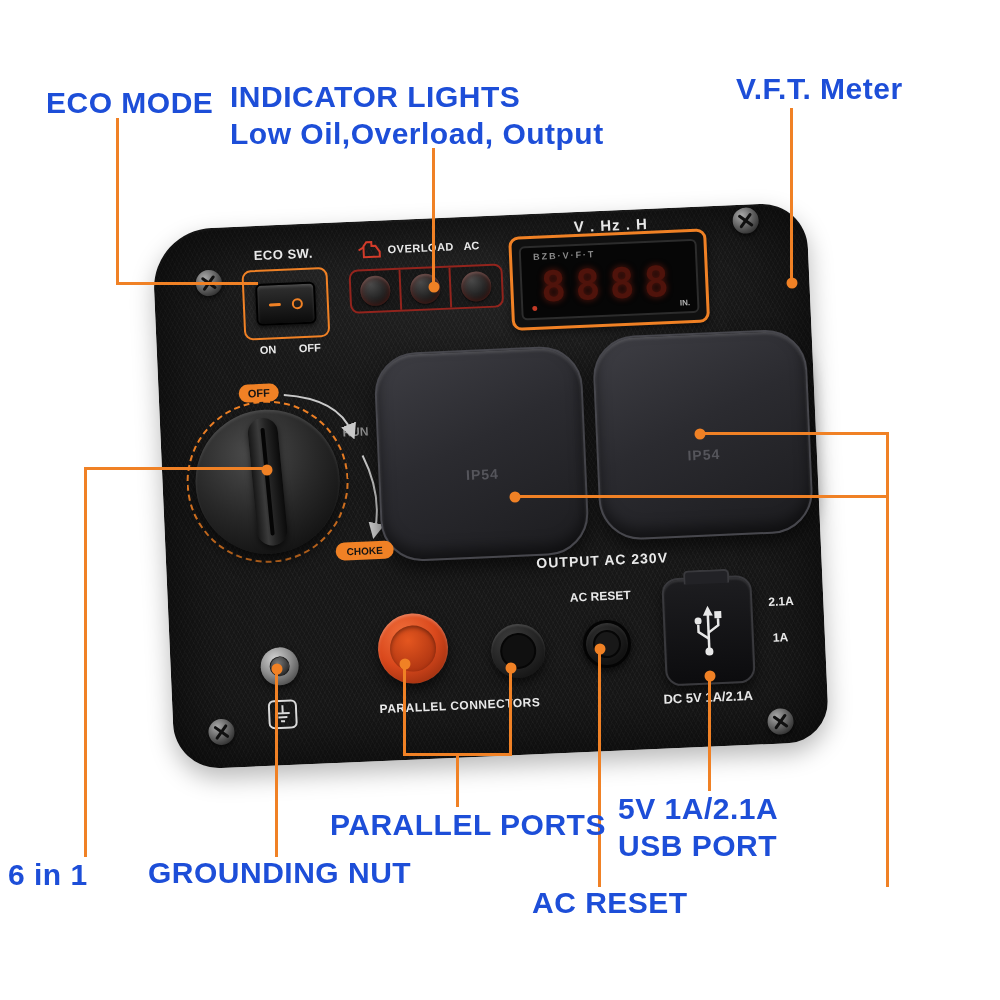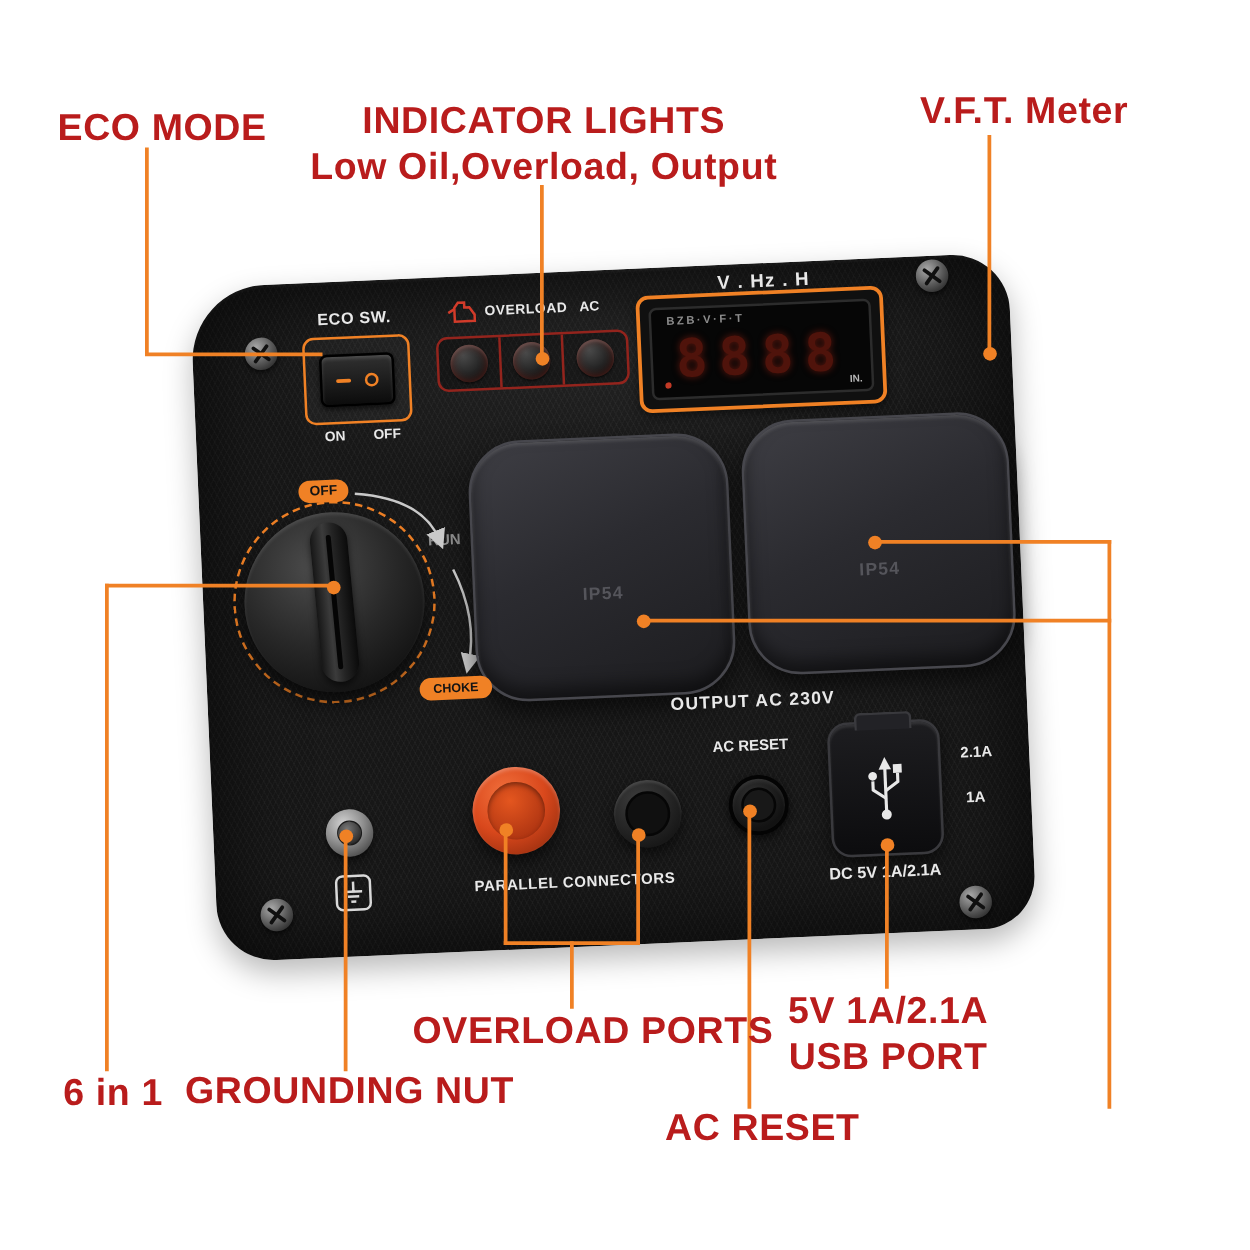--- a/index.html
+++ b/index.html
@@ -1,21 +1,21 @@
 <!DOCTYPE html>
 <html><head>
 <meta charset="utf-8">
 <style>
   *{margin:0;padding:0;box-sizing:border-box}
   body{background:#ffffff}
   .stage{position:relative;width:1000px;height:1000px;background:#ffffff;font-family:"Liberation Sans",sans-serif;overflow:hidden}
 
   
-  .lbl{position:absolute;font-weight:700;color:#b91c1c;font-size:30px;white-space:nowrap;letter-spacing:.5px;z-index:8}
-  .lbl.center{text-align:center;white-space:normal;line-height:37px}
+  .lbl{position:absolute;font-weight:700;color:#1d4ed8;font-size:30px;white-space:nowrap;letter-spacing:.5px;z-index:8}
+  .lbl.center{text-align:left;white-space:normal;line-height:37px}
 
   
   .line{position:absolute;background:#f08125;z-index:6}
   .dot{position:absolute;width:11px;height:11px;border-radius:50%;background:#f08125;transform:translate(-50%,-50%);z-index:7}
 
   
   .panel-wrap{position:absolute;left:163px;top:216px;width:655px;height:540px;transform:rotate(-2.5deg);z-index:2}
   .panel{position:absolute;inset:0;background-color:#171717;border-radius:60px 46px 42px 46px;
     background-image:
       radial-gradient(ellipse 420px 160px at 50% 12%, rgba(255,255,255,.05), transparent 70%),
@@ -91,21 +91,21 @@
   </div>
 
   <div class="lbl" style="left:736px;top:72px">V.F.T. Meter</div>
 
   <div class="lbl center" style="left:8px;top:856px;width:165px">
     <div>6 in 1</div>
   </div>
 
   <div class="lbl" style="left:148px;top:856px">GROUNDING NUT</div>
 
-  <div class="lbl" style="left:330px;top:808px">OVERLOAD PORTS</div>
+  <div class="lbl" style="left:330px;top:808px">PARALLEL PORTS</div>
 
   <div class="lbl" style="left:532px;top:886px">AC RESET</div>
 
   <div class="lbl center" style="left:618px;top:790px;width:185px">
     <div>5V 1A/2.1A</div>
     <div>USB PORT</div>
   </div>
 
 
   <div class="line" style="left:116px;top:118px;width:3px;height:166px"></div>

